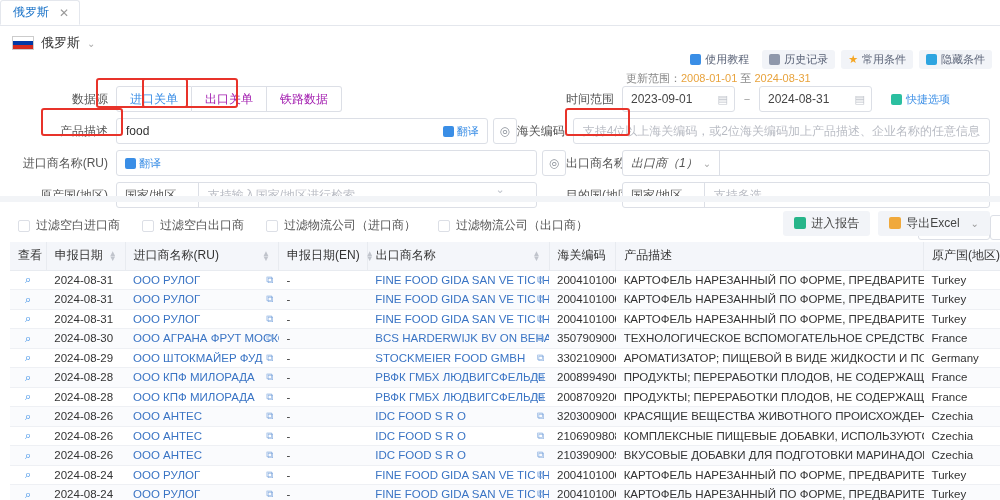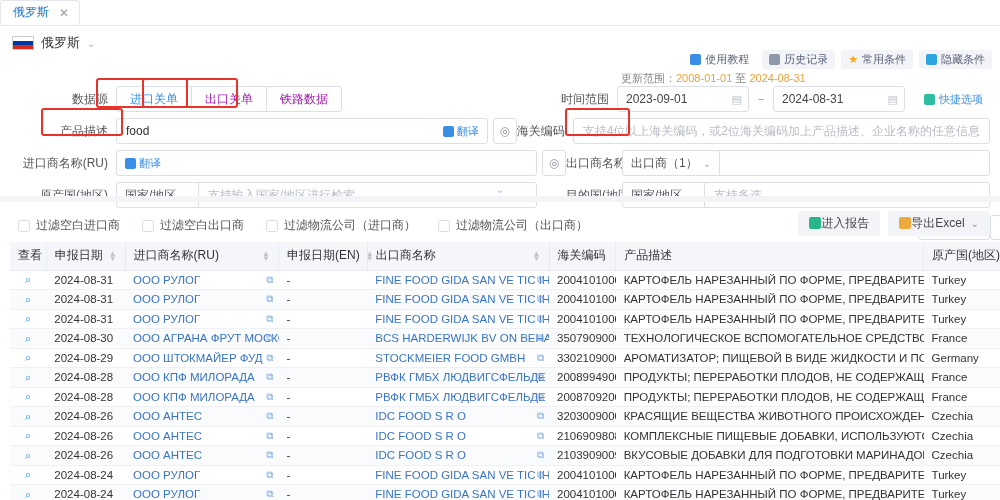--- a/index.html
+++ b/index.html
@@ -65,21 +65,21 @@
   .srcbtn:last-child { border-radius: 0 3px 3px 0; }
   .srcbtn.active { color: #3a8ee6; }
 
   
   .hl { position: absolute; border: 2px solid #e8332a; border-radius: 3px; pointer-events: none; }
 
   
   .updrange { font-size: 11px; color: #888; margin-bottom: 2px; white-space: nowrap; }
   .updrange b { color: #e8a33d; font-weight: normal; }
   .dateinput {
-    width: 132px; height: 26px; border: 1px solid #dcdfe6; border-radius: 3px;
+    width: 113px; height: 26px; border: 1px solid #dcdfe6; border-radius: 3px;
     background: #fff; display: flex; align-items: center; justify-content: space-between;
     padding: 0 6px 0 8px; font-size: 12px; color: #444;
   }
   .dateinput .cal { color: #c0c4cc; font-size: 11px; }
   .dash { padding: 0 6px; color: #999; }
 
   
   .field {
     height: 26px; border: 1px solid #dcdfe6; border-radius: 3px; background: #fff;
     display: flex; align-items: center; font-size: 12px; color: #333;
@@ -119,21 +119,21 @@
     color: #c0c4cc; font-size: 11px; cursor: pointer;
   }
   .divider { position: absolute; left: 0; right: 0; top: 196px; height: 6px; background: #f2f4f7; }
 
   
   .resbar { position: absolute; top: 206px; left: 0; right: 0; height: 34px; display: flex; align-items: center; padding: 0 10px; }
   .rescount { font-size: 13px; color: #333; font-weight: bold; }
   .rescount .num { color: #e8332a; padding: 0 3px; }
   .resbtns { margin-left: auto; display: flex; gap: 8px; align-items: center; }
   .rbtn {
-    display: flex; align-items: center; height: 25px; padding: 0 11px;
+    display: flex; align-items: center; gap: 5px; height: 25px; padding: 0 11px;
     background: #f2f4f8; border-radius: 3px; font-size: 12px; color: #444; cursor: pointer;
   }
   .rbtn .gi { width: 12px; height: 12px; border-radius: 2px; }
   .gi.green { background: #27b58a; }
   .gi.orange { background: #f0a93c; }
   .rbtn .ch { color: #999; font-size: 10px; padding-left: 6px; }
 
   
   .tablewrap { position: absolute; top: 242px; left: 10px; right: 0; bottom: 0; overflow: hidden; }
   table { border-collapse: collapse; table-layout: fixed; width: 1010px; }
@@ -258,21 +258,21 @@
         <div class="field" style="flex:1;">
           <span class="translate">
             <span class="dot blue"></span>
             <span>翻译</span>
           </span>
         </div>
         <div class="sqbtn">◎</div>
       </div>
       <div class="rcol">
         <span class="lbl" style="width:56px;">出口商名称</span>
-        <div class="field" style="flex:1;">
+        <div class="field" style="flex:1;font-style:italic;">
           <span class="seg">
             <span>出口商（1）</span>
             <span class="caret">⌄</span>
           </span>
         </div>
       </div>
     </div>
 
     <div class="row">
       <div class="lcol">

